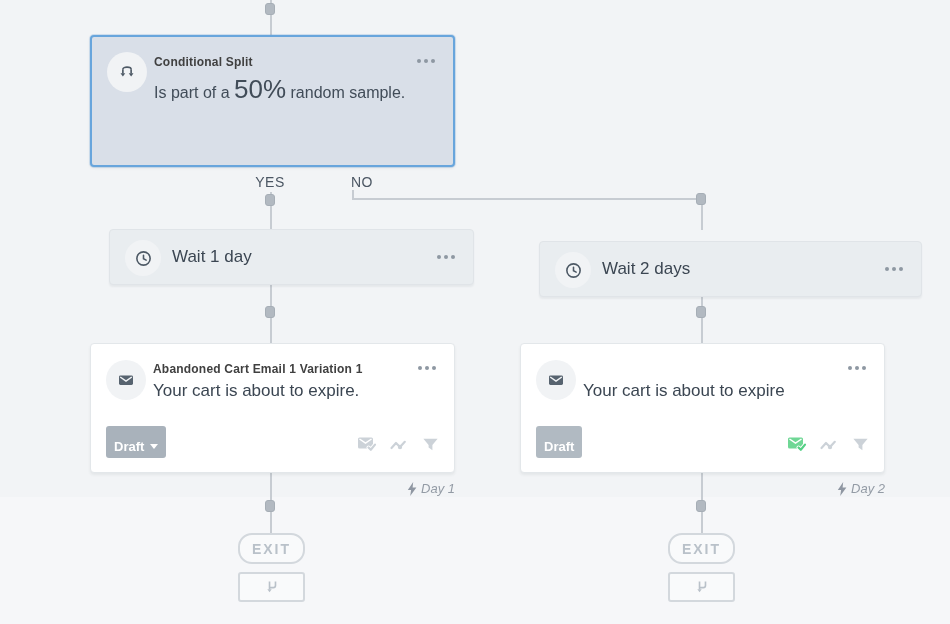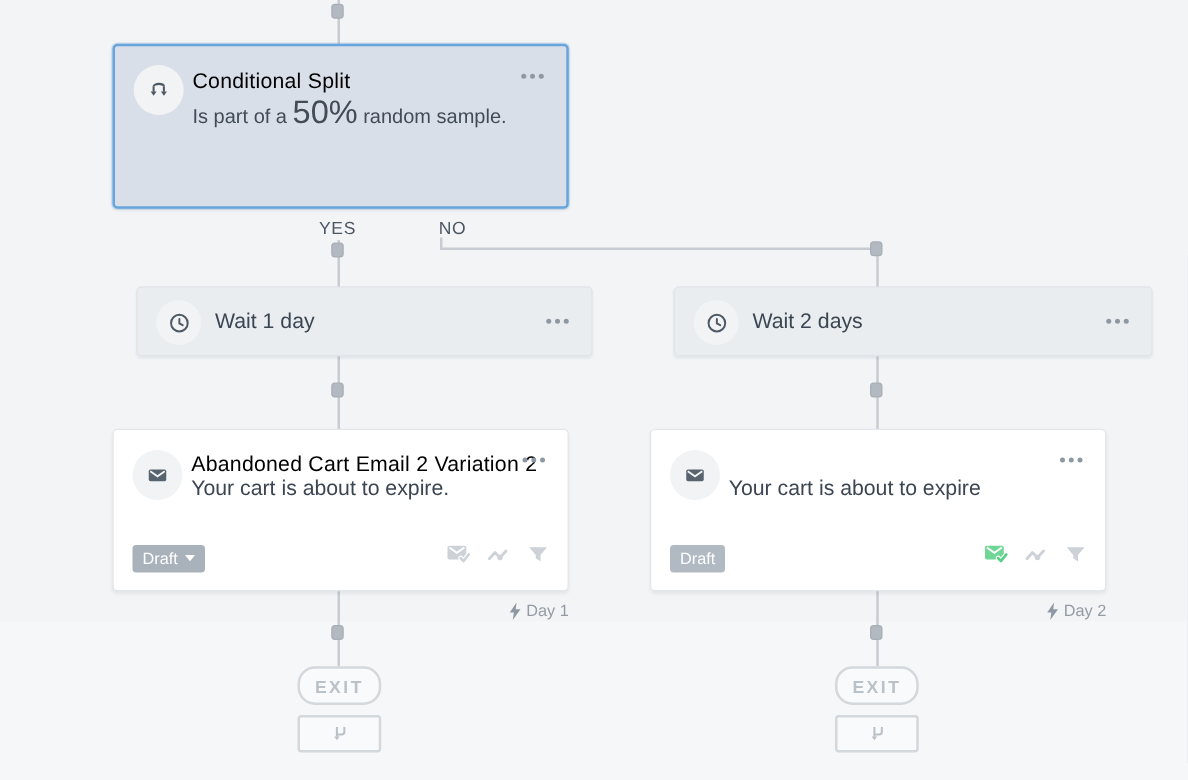--- a/index.html
+++ b/index.html
@@ -23,48 +23,48 @@
   .card.selected { background:#d9dfe8; border:2px solid #68a5dc;
     box-shadow:0 0 0 1px rgba(104,165,220,0.25), 0 1px 3px rgba(40,50,60,0.10); }
   .card.wait { background:#e9edf0; border:1px solid #e0e4e8;
     box-shadow:0 2px 2px rgba(40,50,60,0.06);margin-left:19px; }
   .card.email { background:#ffffff; border:1px solid #e3e7ea;
     box-shadow:0 2px 3px rgba(40,50,60,0.07); }
 
   .icon-circle { position:absolute; border-radius:50%; background:#f1f3f5;
     display:flex; align-items:center; justify-content:center; }
 
-  .node-title { position:absolute; left:62px; top:18px; font-size:17px;
-    font-weight:normal; color:#000000; letter-spacing:0.2px; }
+  .node-title { position:absolute; left:62px; top:18px; font-size:12px;
+    font-weight:bold; color:#404040; letter-spacing:0.2px; }
   .node-desc { position:absolute; left:62px; top:37px; font-size:16px;
     color:#414c58; }
   .node-desc .pct { font-size:26px; }
   .wait-label { position:absolute; left:62px; top:0; height:100%;
     display:flex; align-items:center; font-size:17px; color:#3b4652; }
   .subject { position:absolute; left:62px; top:37px; font-size:17px; color:#3b4652; }
 
   .menu-dots { position:absolute; right:16px; top:20px; display:flex; gap:3px;
     cursor:pointer; padding:2px; }
   .menu-dots.centered { top:50%; transform:translateY(-50%); }
   .menu-dots i { width:4px; height:4px; border-radius:50%; background:#8e98a2; }
 
   .branch-label { position:absolute; transform:translateX(-50%);
     font-size:14px; font-weight:normal; color:#4b5663; letter-spacing:0.5px; }
 
   .draft-badge { position:absolute; left:15px; bottom:14px; background:#a9b2bb;
-    color:#fff; font-size:13px; font-weight:normal; padding:3px 8px 4px;
+    color:#fff; font-size:13px; font-weight:bold; padding:13px 8px 4px;
     border-radius:3px; display:inline-flex; align-items:center; gap:6px; }
   .caret-down { width:0; height:0; border-left:4px solid transparent;
     border-right:4px solid transparent; border-top:5px solid #fff; }
 
   .card-icons { position:absolute; right:14px; bottom:13px; display:flex;
     gap:11px; align-items:center; }
 
   .day-label { position:absolute; width:365px; font-size:13px; color:#939ba5;
-    display:flex; justify-content:flex-end; align-items:center; gap:4px; }
+    display:flex; justify-content:flex-end; align-items:center; gap:4px;font-style:italic; }
 
   .exit-box { position:absolute; width:67px; height:31px; border:2px solid #d3d8dd;
     border-radius:14px; background:rgba(255,255,255,0.35); color:#b9c1c9;
     font-weight:bold; font-size:14px; letter-spacing:2px;
     display:flex; align-items:center; justify-content:center; }
   .merge-box { position:absolute; width:67px; height:30px; border:2px solid #d3d8dd;
     border-radius:3px; background:rgba(255,255,255,0.35);
     display:flex; align-items:center; justify-content:center; }
 </style>
 </head>
@@ -124,21 +124,21 @@
       </svg>
     </div>
     <div class="wait-label">Wait 1 day</div>
     <div class="menu-dots centered">
         <i></i>
         <i></i>
         <i></i>
       </div>
   </div>
 
-  <div class="card wait" style="left:520px; top:229px; width:383px; height:56px">
+  <div class="card wait" style="left:520px; top:241px; width:383px; height:56px">
     <div class="icon-circle" style="left:15px; top:10px; width:36px; height:36px">
       <svg width="21" height="21" viewBox="0 0 24 24">
         <circle cx="12" cy="12" r="7.6" fill="none" stroke="#4d5965" stroke-width="1.8"></circle>
         <path d="M12 8.2 V12.3 L15 13.9" fill="none" stroke="#4d5965" stroke-width="1.8" stroke-linecap="round"></path>
       </svg>
     </div>
     <div class="wait-label">Wait 2 days</div>
     <div class="menu-dots centered">
         <i></i>
         <i></i>
@@ -146,21 +146,21 @@
       </div>
   </div>
 
   <div class="card email" style="left:90px; top:343px; width:365px; height:130px">
     <div class="icon-circle" style="left:15px; top:16px; width:40px; height:40px">
       <svg width="24" height="24" viewBox="0 0 24 24">
         <rect x="5" y="7.5" width="14" height="9.5" rx="1.4" fill="#57636f"></rect>
         <path d="M6.2 9 L12 13 L17.8 9" fill="none" stroke="#f1f3f5" stroke-width="1.5"></path>
       </svg>
     </div>
-    <div class="node-title">Abandoned Cart Email 2 Variation 2</div>
+    <div class="node-title">Abandoned Cart Email 1 Variation 1</div>
     <div class="subject">Your cart is about to expire.</div>
     <div class="menu-dots">
         <i></i>
         <i></i>
         <i></i>
       </div>
     <div class="draft-badge">
       <span>Draft</span>
       <span class="caret-down"></span>
     </div>

